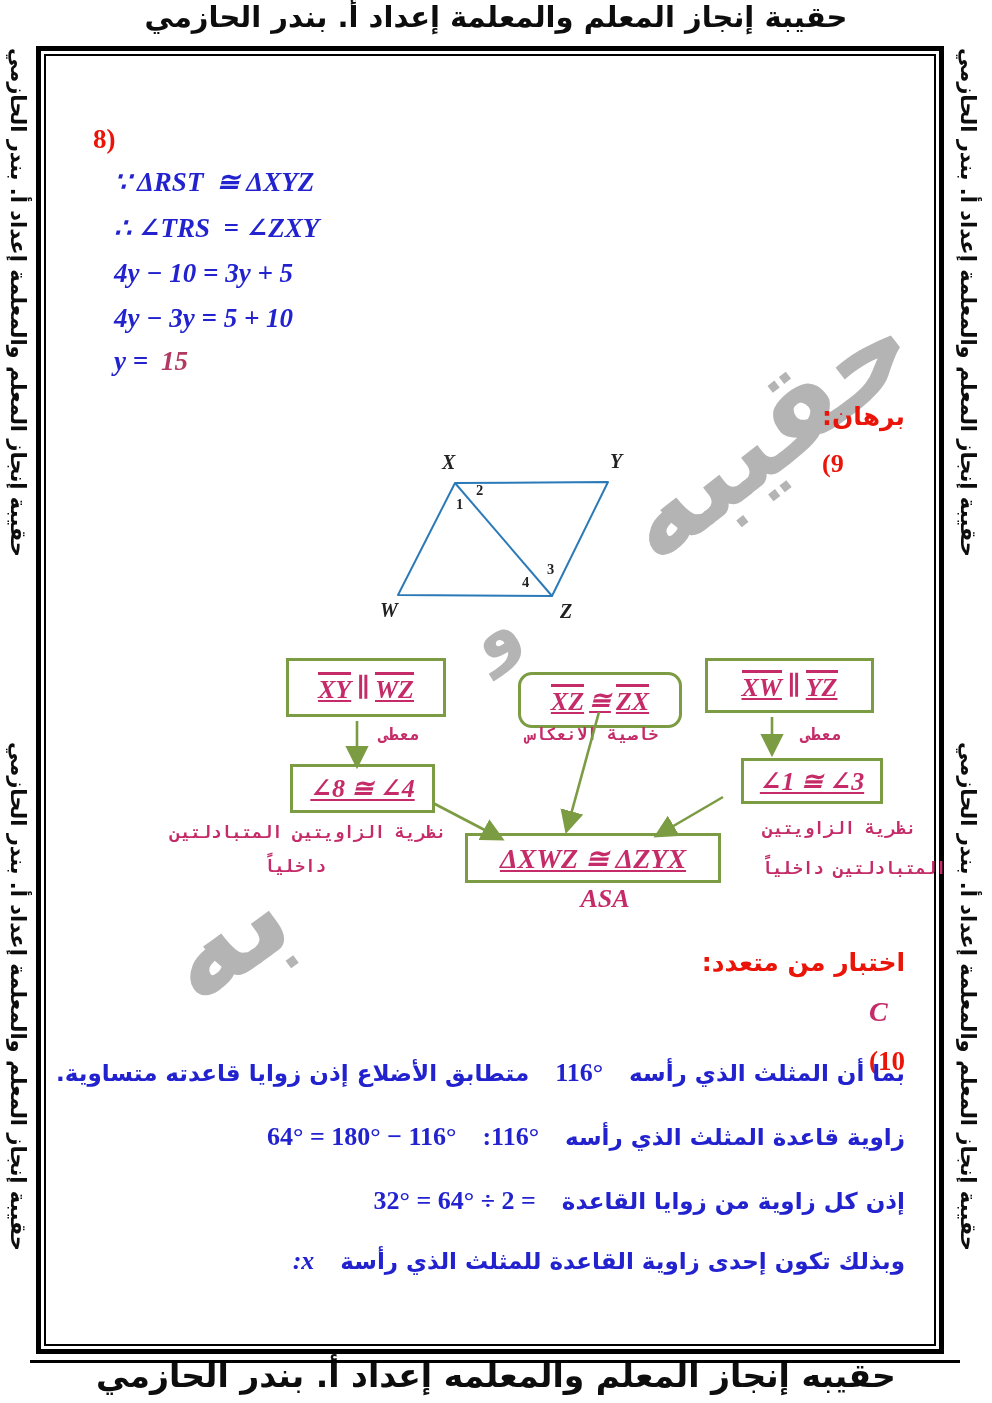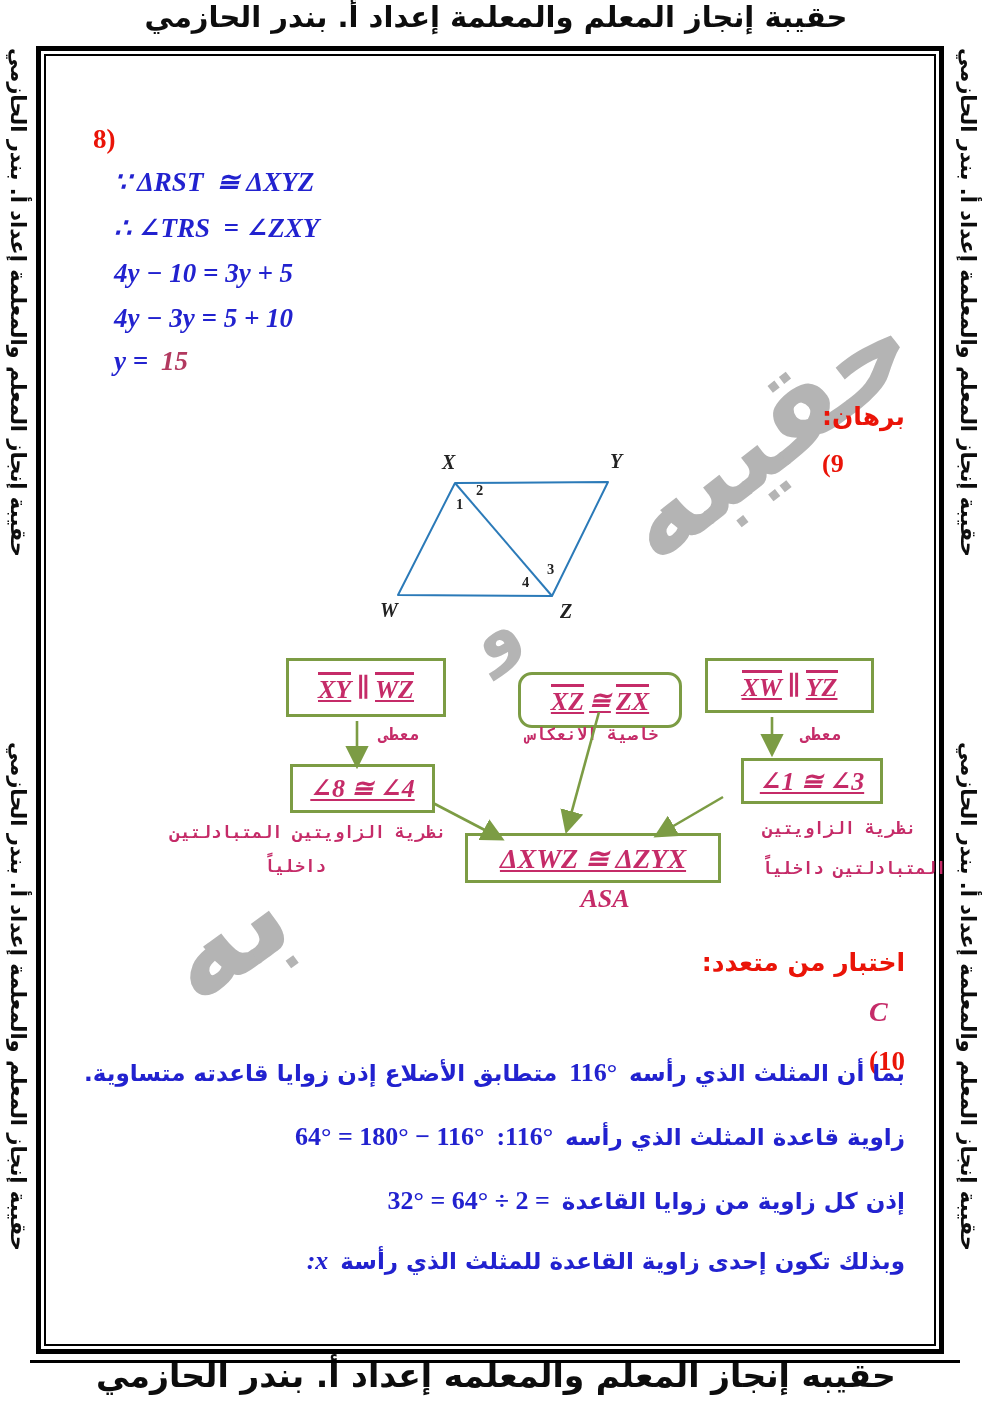--- a/index.html
+++ b/index.html
@@ -47,21 +47,21 @@
   
   .fbox{position:absolute;background:#fff;border:3px solid #7c9c44;display:flex;align-items:center;
       justify-content:center;gap:5px;font-family:"Liberation Serif","DejaVu Serif",serif;
       font-weight:700;font-style:italic;color:#c52b68;z-index:2;font-size:26px;text-decoration:underline;}
   .flabel{position:absolute;font-family:Liberation Mono, monospace;font-weight:700;color:#c52b68;
       font-size:17px;white-space:nowrap;z-index:2;text-align:center;}
   .asa{font-family:"Liberation Serif",serif;font-style:italic;font-size:26px;}
   .arrows{position:absolute;left:0;top:0;z-index:3;pointer-events:none;}
   
   .sol-line{position:absolute;left:90px;right:87px;display:flex;justify-content:flex-end;
-      align-items:baseline;gap:12px;color:#2222cf;white-space:nowrap;}
+      align-items:baseline;gap:26px;color:#2222cf;white-space:nowrap;}
   .sol-line .ar{font-size:23px;}
   .sol-line .num{font-size:26px;}
   .sol-line .var{font-size:26px;}
 </style>
 </head>
 <body>
 
 <div class="page">
 
   <div class="top-header">حقيبة إنجاز المعلم والمعلمة إعداد أ. بندر الحازمي</div>

